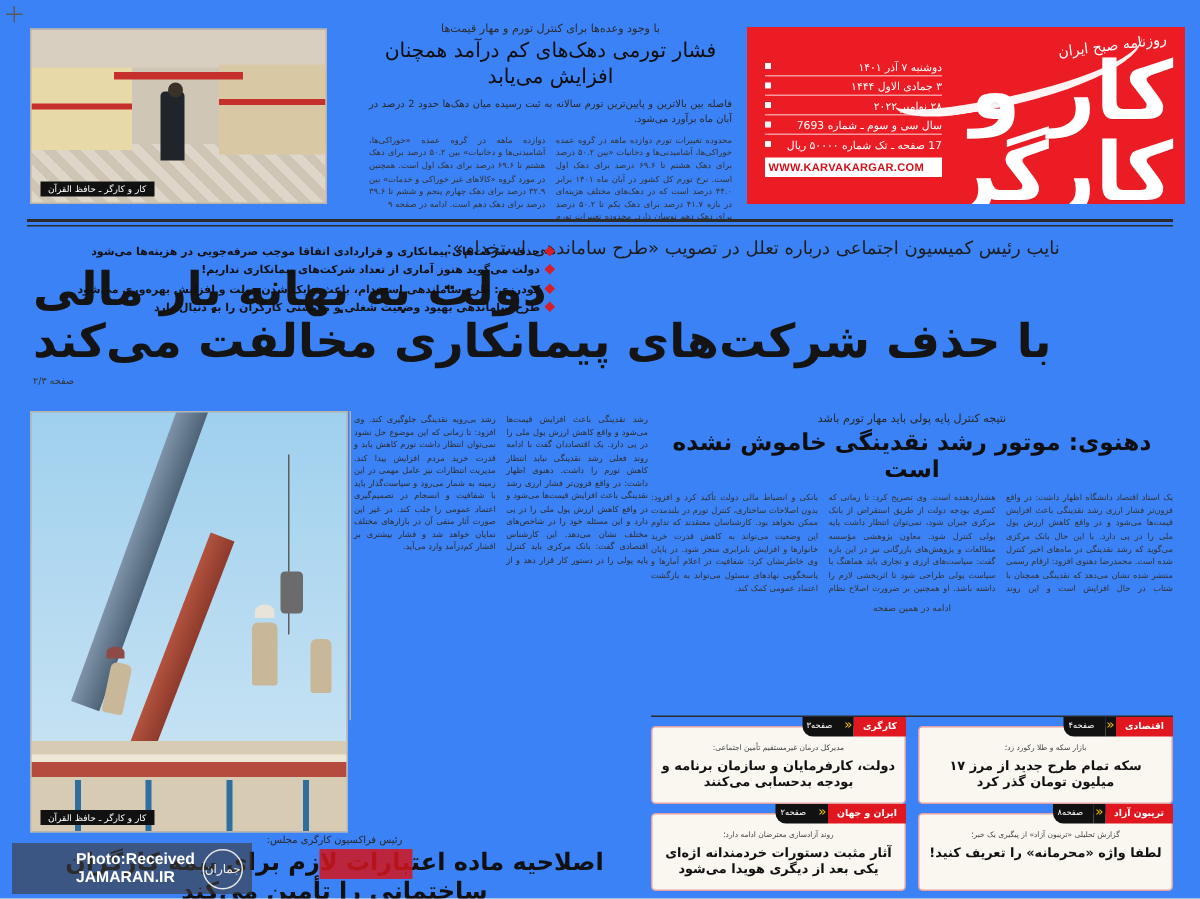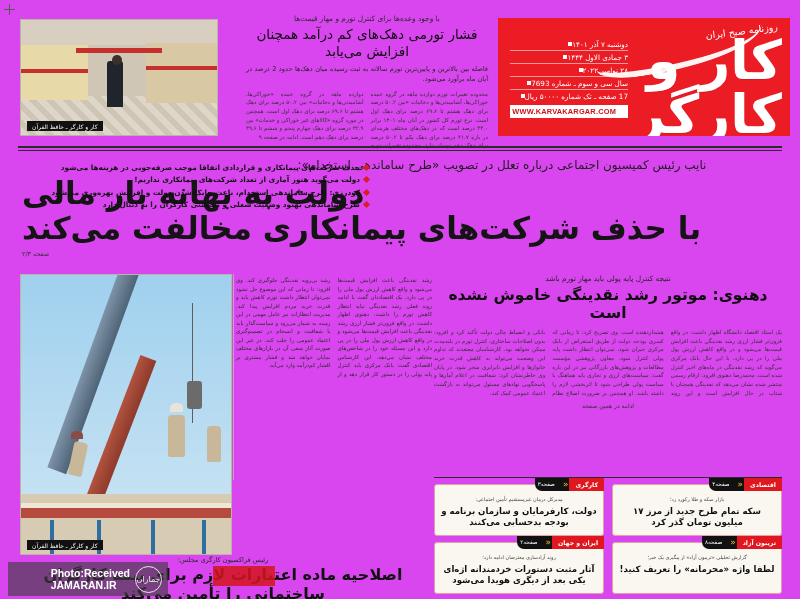--- a/index.html
+++ b/index.html
@@ -2,21 +2,21 @@
 <html lang="fa" dir="rtl"><head>
 <meta charset="utf-8">
 <style>
   * { margin:0; padding:0; box-sizing:border-box; }
   html, body {
     width:800px; height:599px;
     background:#f2efe7;
     font-family:"DejaVu Sans", sans-serif;
     overflow:hidden;
   }
-  .page { position:relative; width:800px; height:599px; background:#d946ef; }
+  .page { position:relative; width:800px; height:599px; background:#3b82f6; }
 
   
   .top { position:absolute; left:0; top:0; width:800px; height:152px; }
 
   .crop-mark { position:absolute; left:4px; top:4px; width:11px; height:11px; }
   .crop-mark:before, .crop-mark:after {
     content:""; position:absolute; background:#5a5a5a;
   }
   .crop-mark:before { left:5px; top:0; width:1px; height:11px; }
   .crop-mark:after { left:0; top:5px; width:11px; height:1px; }
@@ -41,21 +41,21 @@
   .mh-swoosh {
     position:absolute; right:26px; top:6px; width:170px; height:46px;
     border-bottom:6px solid #fff; border-radius:0 0 80% 30%;
     transform:rotate(-9deg); opacity:.95;
   }
   .mh-lines {
     position:absolute; left:12px; top:20px; width:118px;
     direction:rtl; text-align:left;
   }
   .mh-line {
-    display:flex; align-items:center; justify-content:flex-start;
+    display:flex; align-items:center; justify-content:space-between;
     font-size:7.2px; color:#fff; padding:1.5px 0;
     border-bottom:0.6px solid rgba(255,255,255,.55);
     white-space:nowrap;
   }
   .mh-line .sq { width:4px; height:4px; background:#fff; flex:none; }
   .mh-url {
     margin-top:3px; background:#fff; color:#cf1119;
     font-size:7.4px; font-weight:bold; text-align:center;
     padding:2px 12px; letter-spacing:.2px; font-family:"Liberation Sans", sans-serif;
   }

